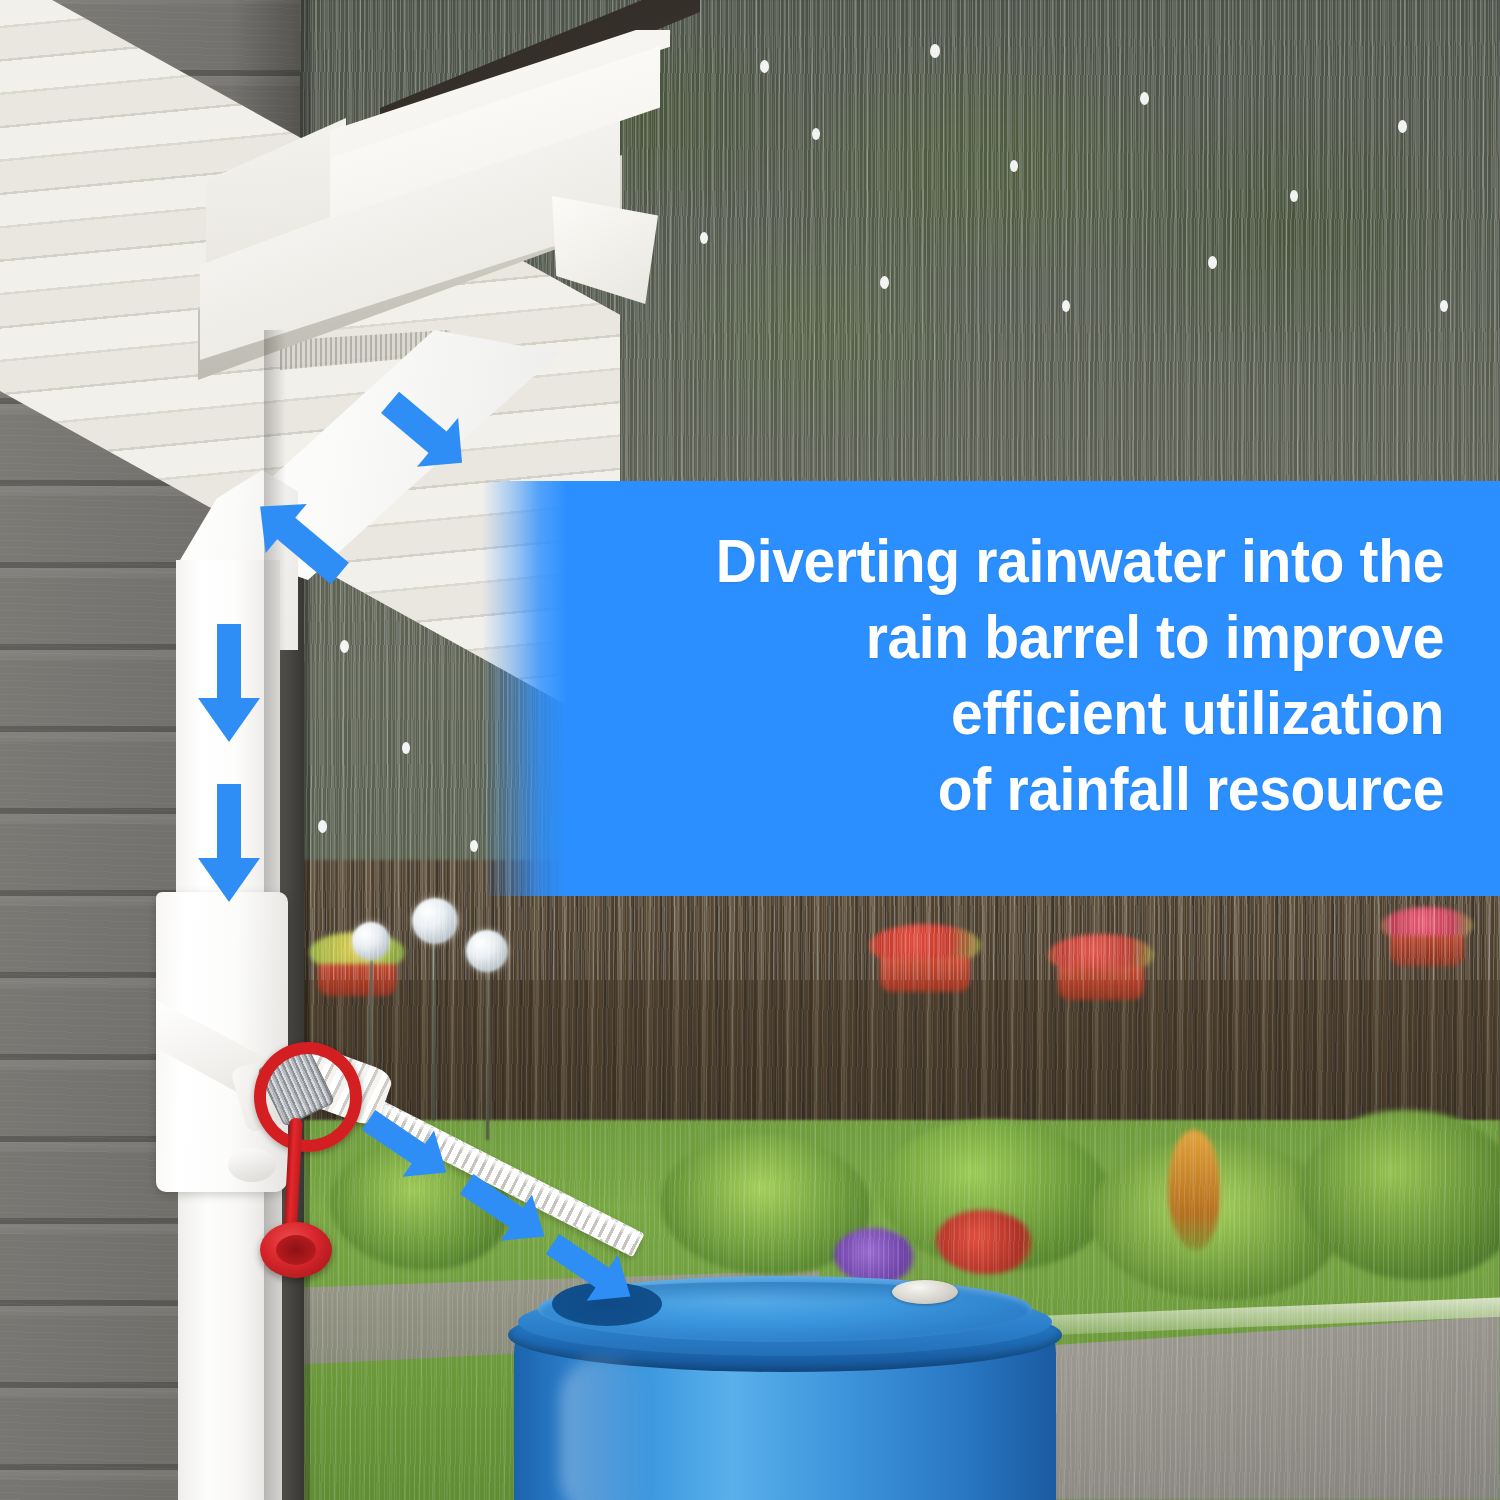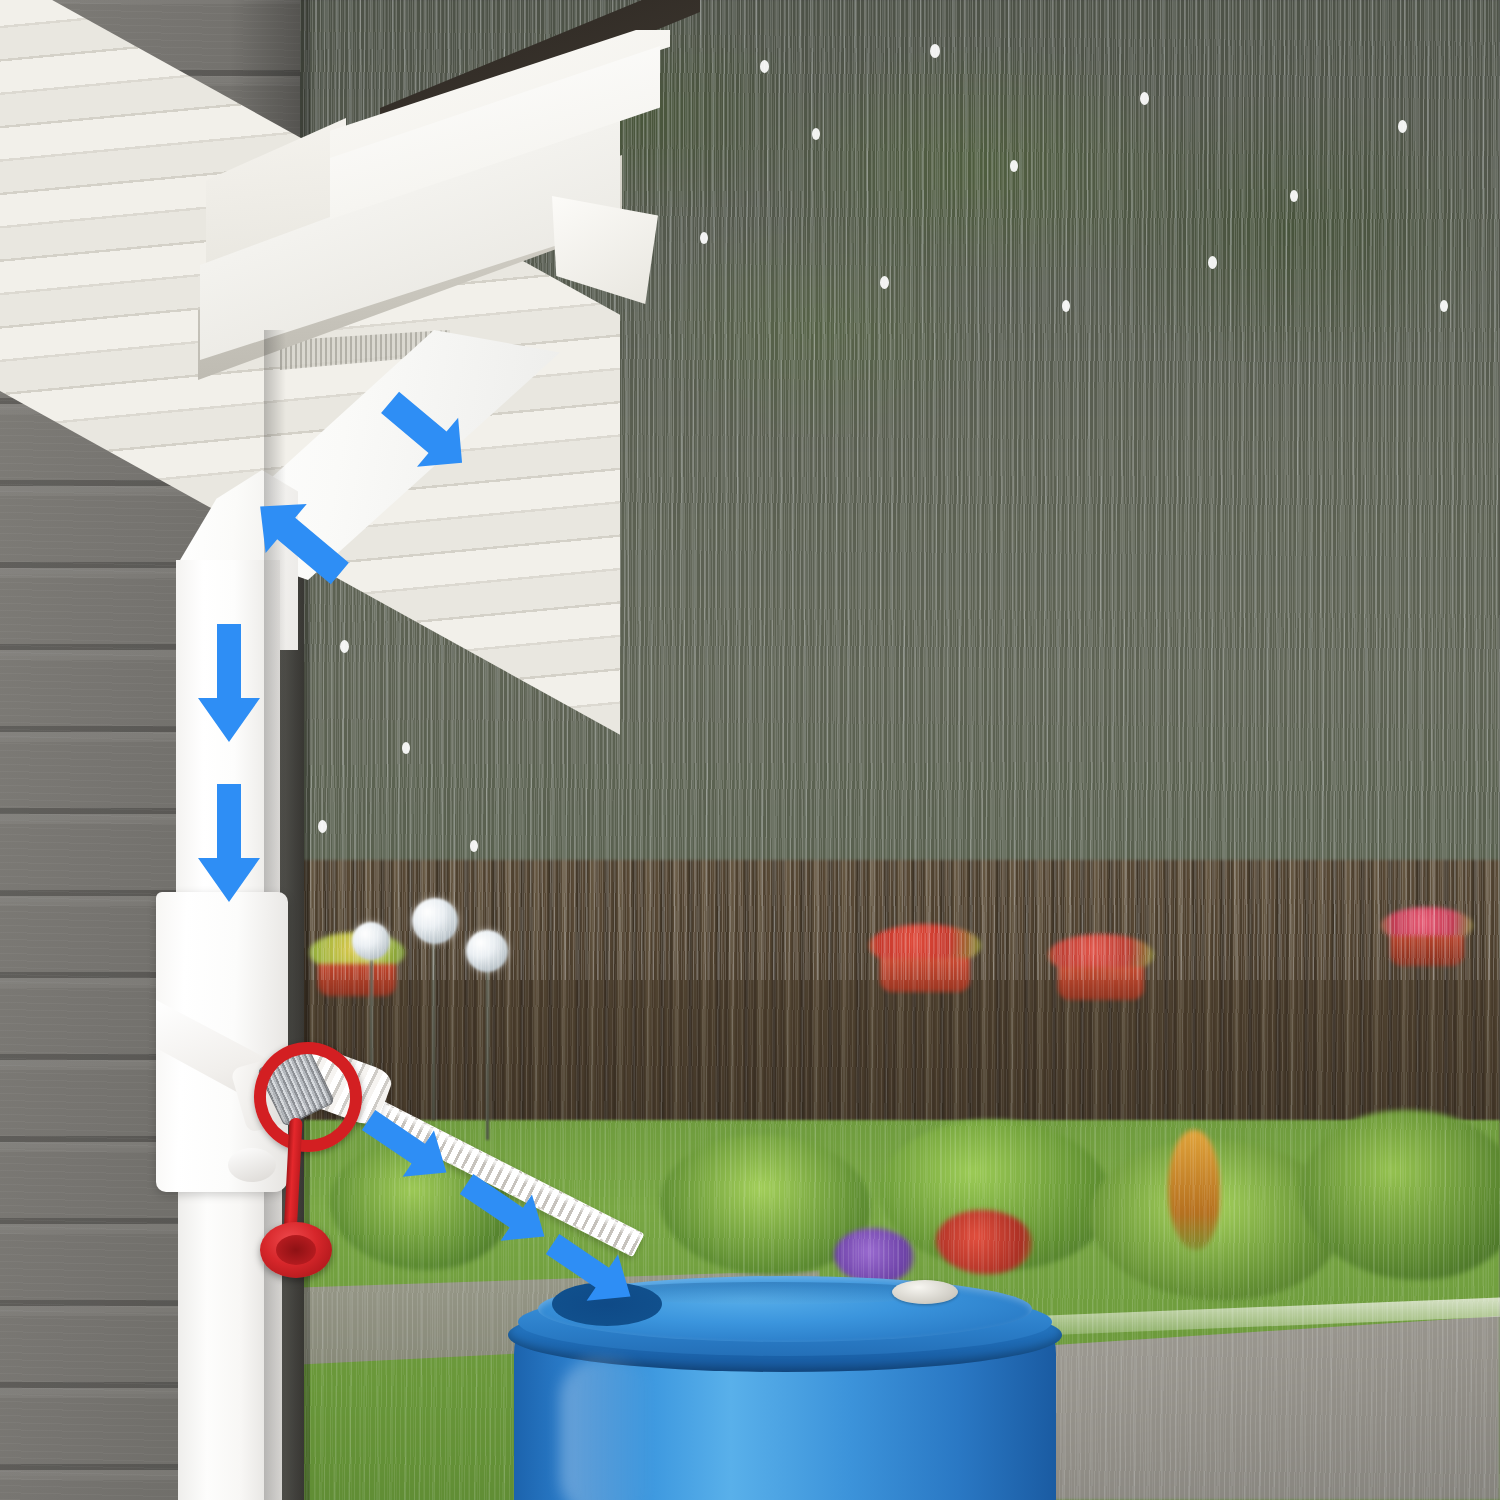--- a/index.html
+++ b/index.html
@@ -567,14 +567,22 @@
     </svg>
   </div>
   <div class="arrow" style="left:534px;top:1222px;">
     <svg width="120" height="100" viewBox="0 0 120 100">
       <g transform="rotate(34 60 50)">
         <polygon points="10,38 70,38 70,22 104,50 70,78 70,62 10,62" fill="#2E8EF5"></polygon>
       </g>
     </svg>
   </div>
 
+  <div class="panel">
+    <div class="panel-text">
+      <span class="ln">Diverting rainwater into the</span>
+      <span class="ln">rain barrel to improve</span>
+      <span class="ln">efficient utilization</span>
+      <span class="ln">of rainfall resource</span>
+    </div>
+  </div>
 
 </div>
 
 </body></html>

